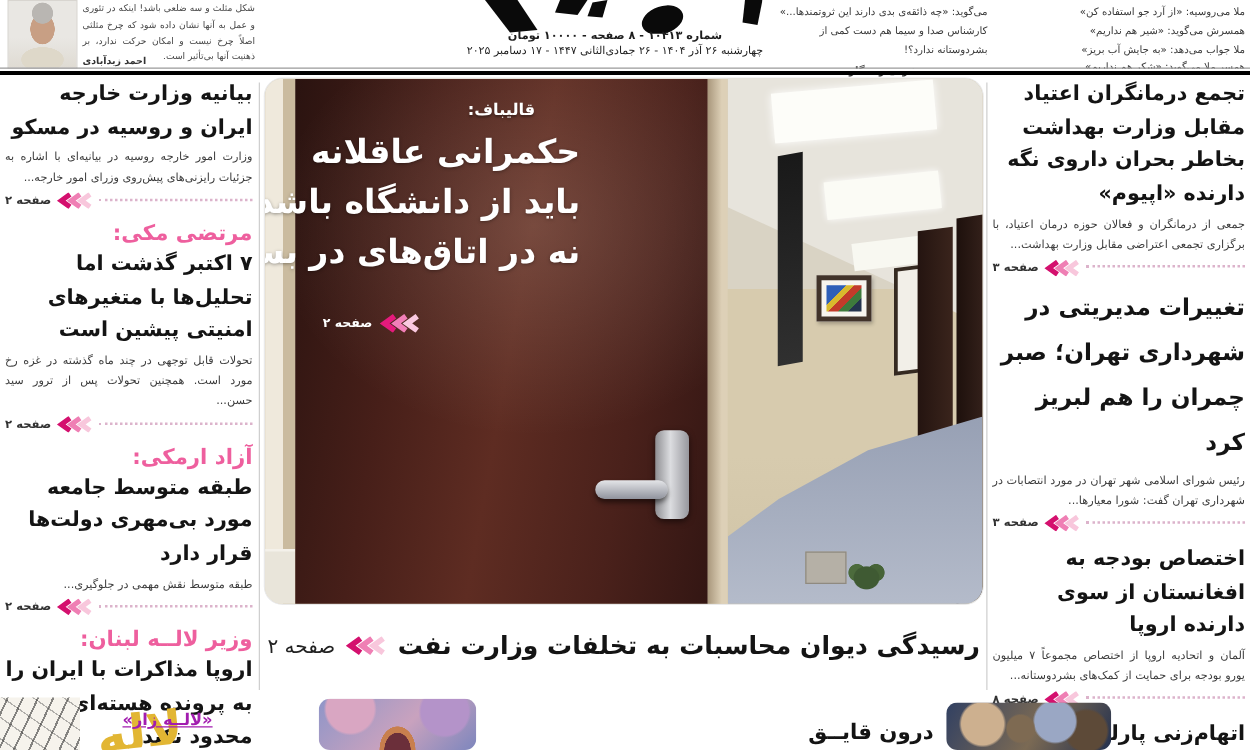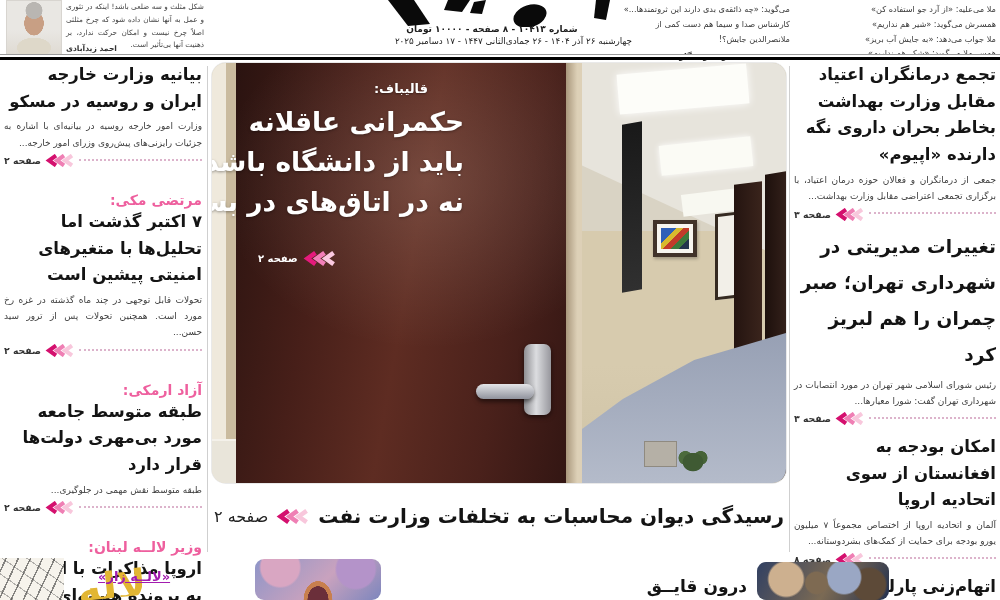--- a/index.html
+++ b/index.html
@@ -22,34 +22,34 @@
     border:1px solid #d8d5d0;
   }
   #columnist .txt {
     position:absolute; left:66px; top:1px; width:138px;
     font-size:7.3px; line-height:1.75; color:#444; text-align:justify;
   }
   #columnist .sig { position:absolute; left:66px; top:44px; width:138px; font-size:7.6px; font-weight:bold; color:#333; text-align:left; }
   #masthead { position:absolute; left:352px; top:0; width:280px; height:56px; text-align:center; }
   #masthead svg { display:block; margin:0 auto; }
   #masthead .issue { font-size:9px; font-weight:bold; color:#1d1d1d; margin-top:-3px; }
-  #masthead .date  { font-size:8.8px; color:#1d1d1d; margin-top:2px;text-align:right; }
+  #masthead .date  { font-size:8.8px; color:#1d1d1d; margin-top:2px; }
   .satire { position:absolute; top:2px; font-size:8.2px; line-height:1.8; color:#3a3a3a; text-align:right; }
   #satire-mid { left:622px; width:168px; }
   #satire-mid .sig { text-align:center; margin-top:3px; font-weight:bold; color:#333; }
   #satire-right { left:798px; width:198px; }
   #hrule { position:absolute; left:0; top:54px; width:1000px; height:6px;
            border-top:1px solid #9a9a9a; background:linear-gradient(#fff 0 2px, #000 2px); }
   
   .vdiv { position:absolute; top:66px; height:486px; width:1px; background:#cfcfcf; }
   #col-left  { position:absolute; left:4px;  top:62px; width:198px; height:496px; }
   #col-right { position:absolute; left:794px; top:62px; width:202px; height:496px; }
   .hl { margin:0; font-weight:bold; color:#141414; font-size:16.5px; line-height:1.62; text-align:right; cursor:pointer; }
   .hl.big { font-size:18.5px; line-height:1.95; }
-  .kicker { color:#ee5f9e; font-size:14px; font-weight:bold; margin:24px 0 1px; }
+  .kicker { color:#ee5f9e; font-size:17px; font-weight:bold; margin:9px 0 1px; }
   .body-txt { font-size:9px; line-height:1.8; color:#3c3c3c; margin:3px 0 0; text-align:justify; }
   .pager { display:flex; align-items:center; gap:4px; margin-top:3px; height:14px; }
   .pager .lead { flex:1; height:0; border-bottom:2px dotted #dcb3cb; transform:translateY(-1px); }
   .pager svg { flex:0 0 auto; }
   .pager .pnum { font-size:9.3px; font-weight:bold; color:#333; white-space:nowrap; }
   
   #photo { position:absolute; left:212px; top:63px; width:574px; height:420px;
            border-radius:14px; overflow:hidden; background:#d9cdb3; box-shadow:0 0 0 1px #e9e9e9; }
   #photo > div { position:absolute; }
   .p-wall-left { left:0; top:0; width:24px; height:100%;
@@ -149,26 +149,26 @@
       <ellipse cx="156" cy="16" rx="17" ry="11" fill="#0a0a0a" transform="rotate(-18 156 16)"></ellipse>
       <polygon points="222,0 236,0 232,20 220,18" fill="#0a0a0a"></polygon>
     </svg>
     <div class="issue">شماره ۱۰۴۱۳ - ۸ صفحه - ۱۰۰۰۰ تومان</div>
     <div class="date">چهارشنبه ۲۶ آذر ۱۴۰۴ - ۲۶ جمادی‌الثانی ۱۴۴۷ - ۱۷ دسامبر ۲۰۲۵</div>
   </div>
 
   <div id="satire-mid" class="satire">
     <div>می‌گوید: «چه ذائقه‌ی بدی دارند این ثروتمندها...»</div>
     <div>کارشناس صدا و سیما هم دست کمی از</div>
-    <div>ملانصرالدین جایش؟!</div>
+    <div>بشردوستانه ندارد؟!</div>
     <div class="sig">عزتی رستگار</div>
   </div>
 
   <div id="satire-right" class="satire">
-    <div>ملا می‌علیه: «از آرد جو استفاده کن»</div>
+    <div>ملا می‌روسیه: «از آرد جو استفاده کن»</div>
     <div>همسرش می‌گوید: «شیر هم نداریم»</div>
     <div>ملا جواب می‌دهد: «به جایش آب بریز»</div>
     <div>همسر ملا می‌گوید: «شکر هم نداریم»</div>
   </div>
 </div>
 <div id="hrule"></div>
 
 <div class="vdiv" style="left:207px"></div>
 <div class="vdiv" style="left:789px"></div>
 
@@ -256,21 +256,21 @@
       <svg class="chev" width="30" height="13" viewBox="0 0 30 12">
           <path d="M11 1 L4 6 L11 11" fill="none" stroke="#d4106e" stroke-width="4"></path>
           <path d="M19 1 L12 6 L19 11" fill="none" stroke="#ef7fb4" stroke-width="4"></path>
           <path d="M27 1 L20 6 L27 11" fill="none" stroke="#f8c7dc" stroke-width="4"></path>
         </svg>
       <span class="pnum">صفحه ۳</span>
     </div>
   </article>
 
   <article class="item" style="margin-top:8px">
-    <h2 class="hl">امکان بودجه به افغانستان از سوی اتحادیه اروپا</h2>
+    <h2 class="hl">اختصاص بودجه به افغانستان از سوی دارنده اروپا</h2>
     <p class="body-txt">آلمان و اتحادیه اروپا از اختصاص مجموعاً ۷ میلیون یورو بودجه برای حمایت از کمک‌های بشردوستانه...</p>
     <div class="pager">
       <span class="lead"></span>
       <svg class="chev" width="30" height="13" viewBox="0 0 30 12">
           <path d="M11 1 L4 6 L11 11" fill="none" stroke="#d4106e" stroke-width="4"></path>
           <path d="M19 1 L12 6 L19 11" fill="none" stroke="#ef7fb4" stroke-width="4"></path>
           <path d="M27 1 L20 6 L27 11" fill="none" stroke="#f8c7dc" stroke-width="4"></path>
         </svg>
       <span class="pnum">صفحه ۸</span>
     </div>

